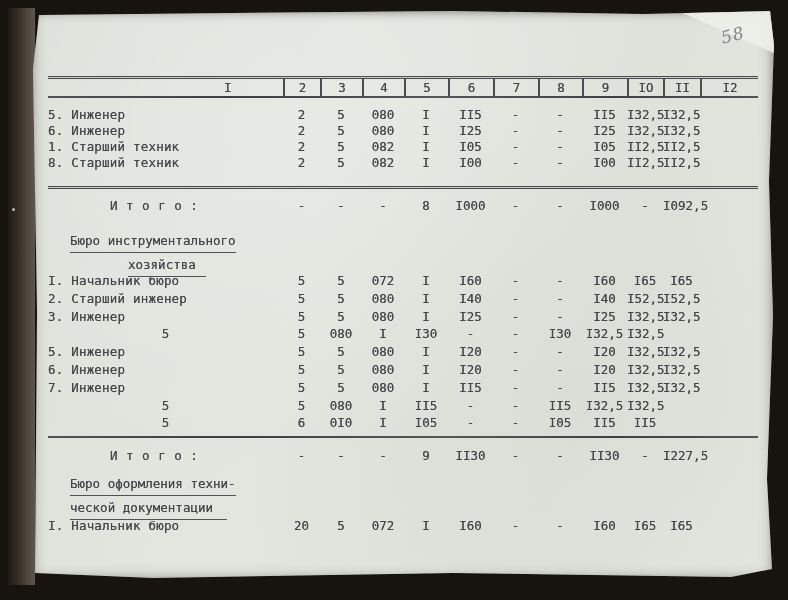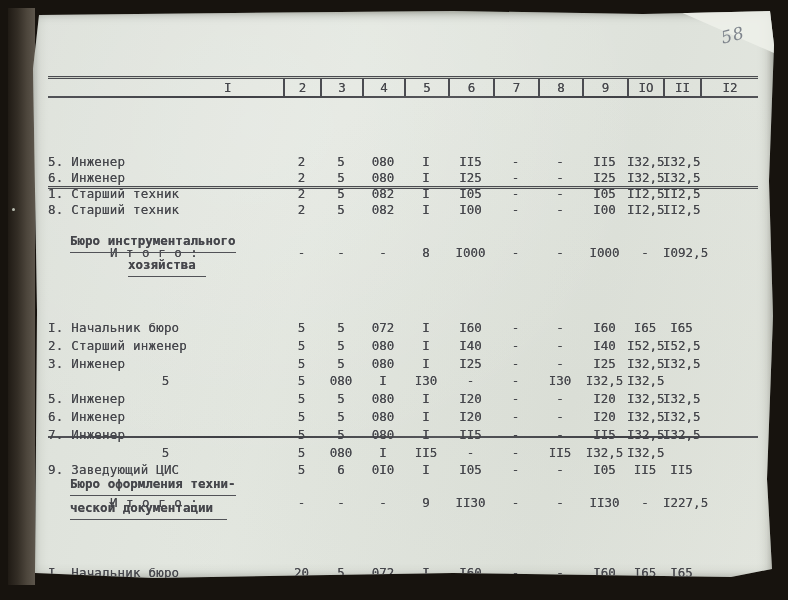--- a/index.html
+++ b/index.html
@@ -39,33 +39,33 @@
   .l3{top:175px;height:3px;
       background:linear-gradient(#4a4b50 33%,#c9cdc4 40%,#c9cdc4 55%,#4a4b50 66%);}
   .l4{top:425px;}
   
   .grid-row{display:grid;grid-template-columns:235px 37px 42px 42px 44px 45px 45px 44px 45px 36px 37px auto;
             width:710px;color:#45464b;font-size:12.5px;
             text-shadow:0 0 .5px rgba(70,70,78,.8);}
   .header-row{position:absolute;left:15px;top:68px;height:17px;line-height:17px;}
   .hcell{text-align:center;border-left:2px solid #4b4c51;}
   .hcell:first-child{border-left:none;text-align:left;padding-left:176px;}
-  .rows{position:absolute;left:15px;margin-top:47px;}
+  .rows{position:absolute;left:15px;}
   .trow{line-height:inherit;}
   .lab{text-align:left;letter-spacing:.2px;white-space:nowrap;}
   .val{text-align:center;white-space:nowrap;}
   .tot-lab{padding-left:62px;letter-spacing:.5px;}
   #sec-a{top:96px;}   #sec-a .trow{height:16px;line-height:16px;}
   #tot-a{top:186px;}  #tot-a .trow{height:18px;line-height:18px;}
   #sec-b{top:261px;}  #sec-b .trow{height:17.8px;line-height:17.8px;}
   #tot-b{top:436px;}  #tot-b .trow{height:18px;line-height:18px;}
   #sec-c{top:506px;}  #sec-c .trow{height:18px;line-height:18px;}
   .heading{position:absolute;left:37px;color:#45464b;font-size:12.5px;line-height:23px;
            text-shadow:0 0 .5px rgba(70,70,78,.8);}
-  .heading span{display:inline-block;border-bottom:1.6px solid #515257;padding-bottom:0px;font-weight:bold;}
+  .heading span{display:inline-block;border-bottom:1.6px solid #515257;padding-bottom:0px;}
   #head-b{top:218px;}
   #head-b .ln2{margin-left:58px;padding-right:10px;}
   #head-c{top:461px;}
   #head-c .ln2{padding-right:14px;}
 </style>
 </head>
 <body>
 
 <div class="screen">
   <div class="binding">
@@ -281,21 +281,20 @@
           <span class="val">I</span>
           <span class="val">II5</span>
           <span class="val">-</span>
           <span class="val">-</span>
           <span class="val">II5</span>
           <span class="val">I32,5</span>
           <span class="val">I32,5</span>
           <span class="val"></span>
         </div>
         <div class="grid-row trow">
-          <span class="lab">9. Заведующий ЦИС</span>
           <span class="val">5</span>
           <span class="val">6</span>
           <span class="val">0I0</span>
           <span class="val">I</span>
           <span class="val">I05</span>
           <span class="val">-</span>
           <span class="val">-</span>
           <span class="val">I05</span>
           <span class="val">II5</span>
           <span class="val">II5</span>

